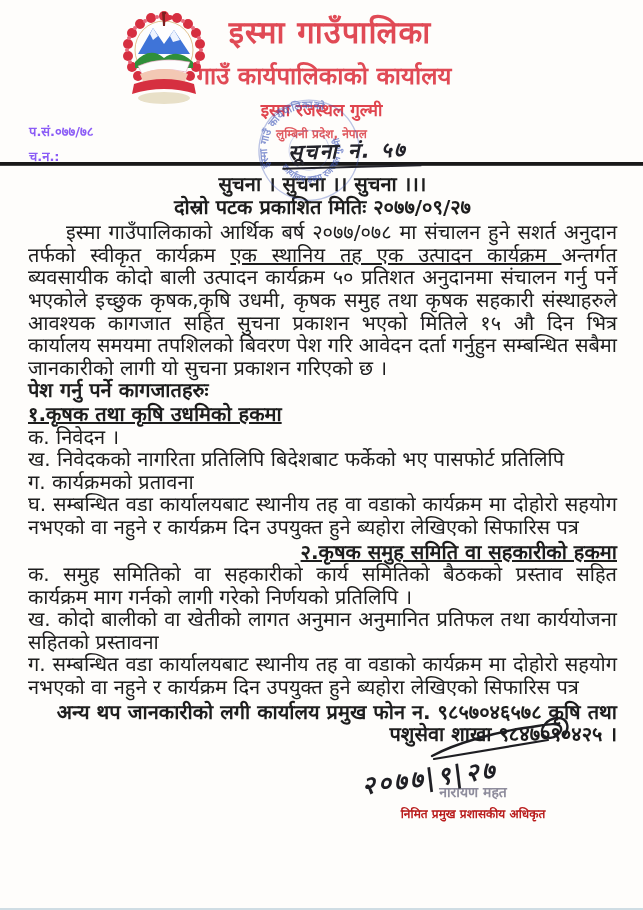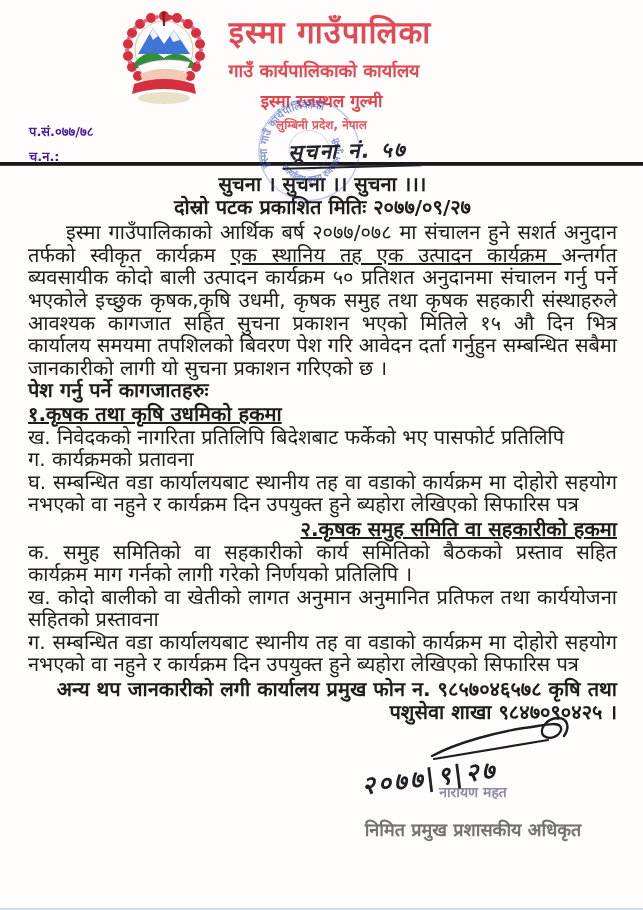--- a/index.html
+++ b/index.html
@@ -11,26 +11,26 @@
   .page {
     position: relative;
     width: 643px; height: 910px;
     background: #fefdfb;
     overflow: hidden;
     color: #1c1c1c;
   }
   
   .letterhead { position: absolute; top: 10px; left: 0; width: 100%; text-align: center; }
   .lh-line1 { font-size: 31px; font-weight: bold; color: #e04a55; letter-spacing: 1px; padding-left: 17px; }
-  .lh-line2 { font-size: 18px; font-weight: bold; color: #e04a55; margin-top: 6px; padding-left: 5px; }
+  .lh-line2 { font-size: 24px; font-weight: bold; color: #e04a55; margin-top: 6px; padding-left: 5px; }
   .lh-line3 { font-size: 17px; font-weight: bold; color: #e0454f; margin-top: 7px; }
   .lh-line4 { font-size: 12px; font-weight: bold; color: #e05a60; margin-top: 4px; }
   .emblem { position: absolute; left: 120px; top: 10px; z-index: 5; }
   .refs { position: absolute; left: 29px; top: 122px; z-index: 2; }
-  .ref-line { font-size: 13px; font-weight: bold; color: #4c1d95; margin-bottom: 7px; }
+  .ref-line { font-size: 13px; font-weight: bold; color: #8b5cf6; margin-bottom: 7px; }
   .stamp {
     position: absolute; left: 252px; top: 92px; z-index: 6;
     transform: rotate(-28deg); opacity: 0.62; pointer-events: none;
   }
   .hand-notice {
     position: absolute; left: 282px; top: 136px; z-index: 7;
     font-size: 21px; font-weight: bold; font-style: italic;
     color: #23232a; transform: rotate(-1.5deg);
     border-bottom: 2px solid #23232a; padding: 0 14px 2px 6px;
     letter-spacing: 2px;
@@ -51,21 +51,21 @@
   .gap-s { margin-top: 2px; text-align: right; }
   
   .sig-block { position: absolute; right: 30px; top: 712px; width: 280px; text-align: center; z-index: 2; }
   .sig-scribble { position: relative; left: 30px; }
   .sig-date {
     font-size: 25px; font-weight: bold; font-style: italic; color: #1f1f24;
     transform: rotate(-7deg); letter-spacing: 3px; margin-top: -14px; text-align: left;
     padding-left: 28px;
   }
   .sig-name { font-size: 14px; font-weight: bold; color: #8e8c9c; margin-top: -6px; }
-  .sig-title { font-size: 18px; font-weight: bold; color: #737373; margin-top: 16px; }
+  .sig-title { font-size: 12px; font-weight: bold; color: #b91c1c; margin-top: 4px; }
   .scan-edge { position: absolute; bottom: 0; left: 0; width: 100%; height: 2px; background: #cfdde4; }
 </style>
 </head>
 <body>
 
 <div class="page">
 
   <div class="emblem">
     <svg width="88" height="98" viewBox="0 0 88 98">
 
@@ -155,20 +155,21 @@
   <div class="rule"></div>
 
   <div class="content">
     <p class="center bold">सुचना । सुचना ।। सुचना ।।।</p>
     <p class="center bold">दोस्रो पटक प्रकाशित मितिः २०७७/०९/२७</p>
     <p class="para"><span>इस्मा गाउँपालिकाको आर्थिक बर्ष २०७७/०७८ मा संचालन हुने सशर्त अनुदान तर्फको स्वीकृत कार्यक्रम </span><span class="underline">एक स्थानिय तह एक उत्पादन कार्यक्रम </span><span>अन्तर्गत ब्यवसायीक कोदो बाली उत्पादन कार्यक्रम ५० प्रतिशत अनुदानमा संचालन गर्नु पर्ने भएकोले इच्छुक कृषक,कृषि उधमी, कृषक समुह तथा कृषक सहकारी संस्थाहरुले आवश्यक कागजात सहित सुचना प्रकाशन भएको मितिले १५ औ दिन भित्र कार्यालय समयमा तपशिलको बिवरण पेश गरि आवेदन दर्ता गर्नुहुन सम्बन्धित सबैमा जानकारीको लागी यो सुचना प्रकाशन गरिएको छ ।</span></p>
 
     <p class="bold docs-head">पेश गर्नु पर्ने कागजातहरुः</p>
 
     <p class="bold underline sec-title">१.कृषक तथा कृषि उधमिको हकमा</p>
+    <p class="item">क. निवेदन ।</p>
     <p class="item">ख. निवेदकको नागरिता प्रतिलिपि बिदेशबाट फर्केको भए पासफोर्ट प्रतिलिपि</p>
     <p class="item">ग. कार्यक्रमको प्रतावना</p>
     <p class="item">घ. सम्बन्धित वडा कार्यालयबाट  स्थानीय तह वा वडाको कार्यक्रम मा दोहोरो सहयोग नभएको वा नहुने र कार्यक्रम दिन उपयुक्त हुने ब्यहोरा लेखिएको सिफारिस पत्र</p>
 
     <p class="bold underline sec-title gap-s">२.कृषक समुह समिति वा सहकारीको हकमा</p>
     <p class="item">क. समुह समितिको वा सहकारीको कार्य समितिको बैठकको प्रस्ताव सहित कार्यक्रम माग गर्नको लागी गरेको निर्णयको प्रतिलिपि ।</p>
     <p class="item">ख. कोदो बालीको वा खेतीको लागत अनुमान अनुमानित प्रतिफल तथा कार्ययोजना सहितको प्रस्तावना</p>
     <p class="item">ग. सम्बन्धित वडा कार्यालयबाट  स्थानीय तह वा वडाको कार्यक्रम मा दोहोरो सहयोग नभएको वा नहुने र कार्यक्रम दिन उपयुक्त हुने ब्यहोरा लेखिएको सिफारिस पत्र</p>
 
     <p class="bold contact gap-s">अन्य थप जानकारीको लगी कार्यालय प्रमुख फोन न. ९८५७०४६५७८ कृषि तथा पशुसेवा शाखा ९८४७०९०४२५ ।</p>

